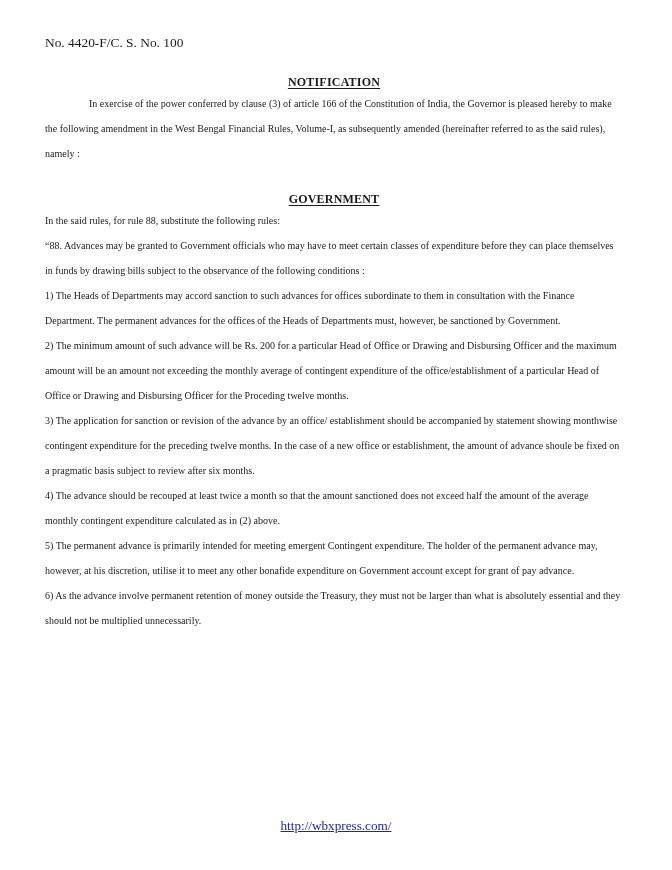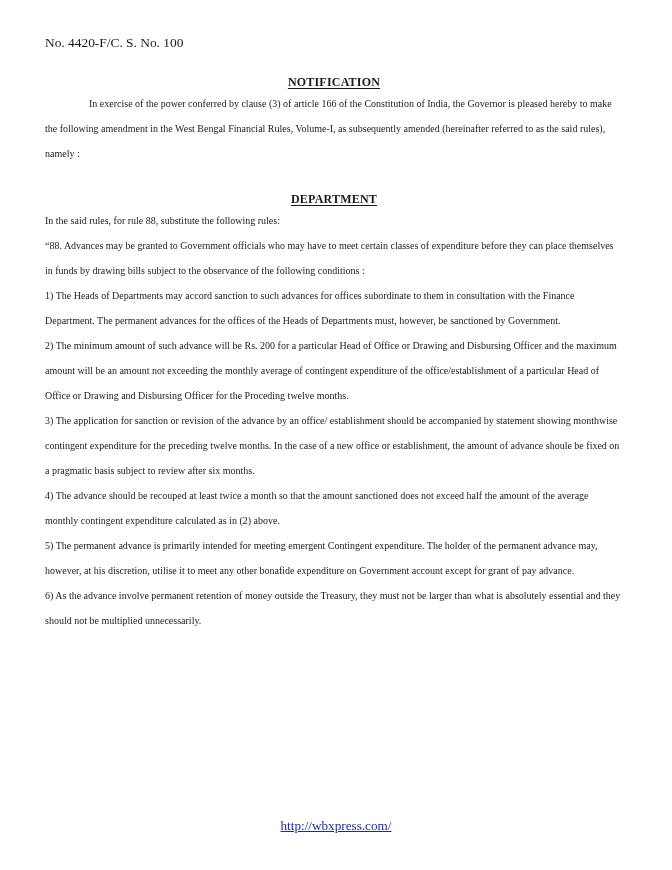--- a/index.html
+++ b/index.html
@@ -113,21 +113,21 @@
       <span class="memo-no">No. 4420-F/C. S. No. 100</span>
     </div>
 
     <div class="heading heading-notification">
       <span>NOTIFICATION</span>
     </div>
 
     <p class="para para-intro">In exercise of the power conferred by clause (3) of article 166 of the Constitution of India, the Governor is pleased hereby to make the following amendment in the West Bengal Financial Rules, Volume-I, as subsequently amended (hereinafter referred to as the said rules), namely :</p>
 
     <div class="heading heading-amendment">
-      <span>DEPARTMENT</span>
+      <span>GOVERNMENT</span>
     </div>
 
     <p class="para para-substitute">In the said rules, for rule 88, substitute the following rules:</p>
 
     <p class="para para-preamble">“88. Advances may be granted to Government officials who may have to meet certain classes of expenditure before they can place themselves in funds by drawing bills subject to the observance of the following conditions :</p>
 
     <p class="para clause">1) The Heads of Departments may accord sanction to such advances for offices subordinate to them in consultation with the Finance Department. The permanent advances for the offices of the Heads of Departments must, however, be sanctioned by Government.</p>
     <p class="para clause">2) The minimum amount of such advance will be Rs. 200 for a particular Head of Office or Drawing and Disbursing Officer and the maximum amount will be an amount not exceeding the monthly average of contingent expenditure of the office/establishment of a particular Head of Office or Drawing and Disbursing Officer for the Proceding twelve months.</p>
     <p class="para clause">3) The application for sanction or revision of the advance by an office/ establishment should be accompanied by statement showing monthwise contingent expenditure for the preceding twelve months. In the case of a new office or establishment, the amount of advance shoule be fixed on a pragmatic basis subject to review after six months.</p>
     <p class="para clause">4) The advance should be recouped at least twice a month so that the amount sanctioned does not exceed half the amount of the average monthly contingent expenditure calculated as in (2) above.</p>

